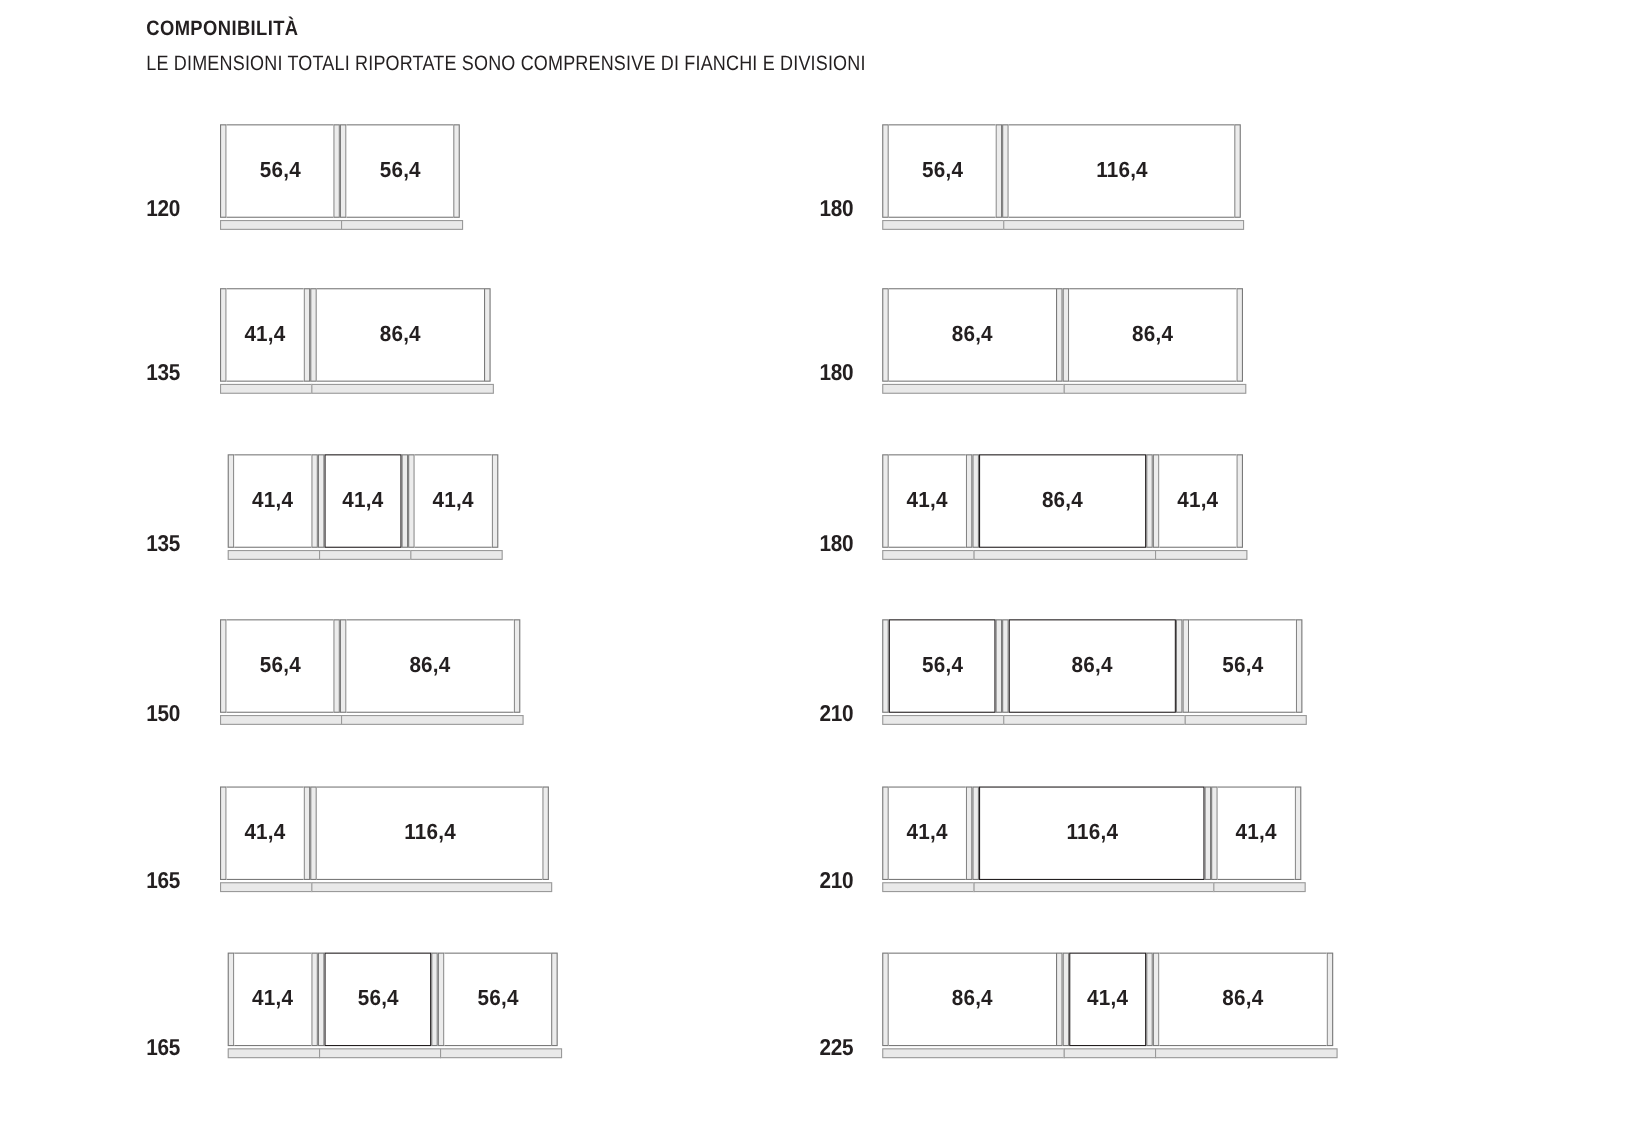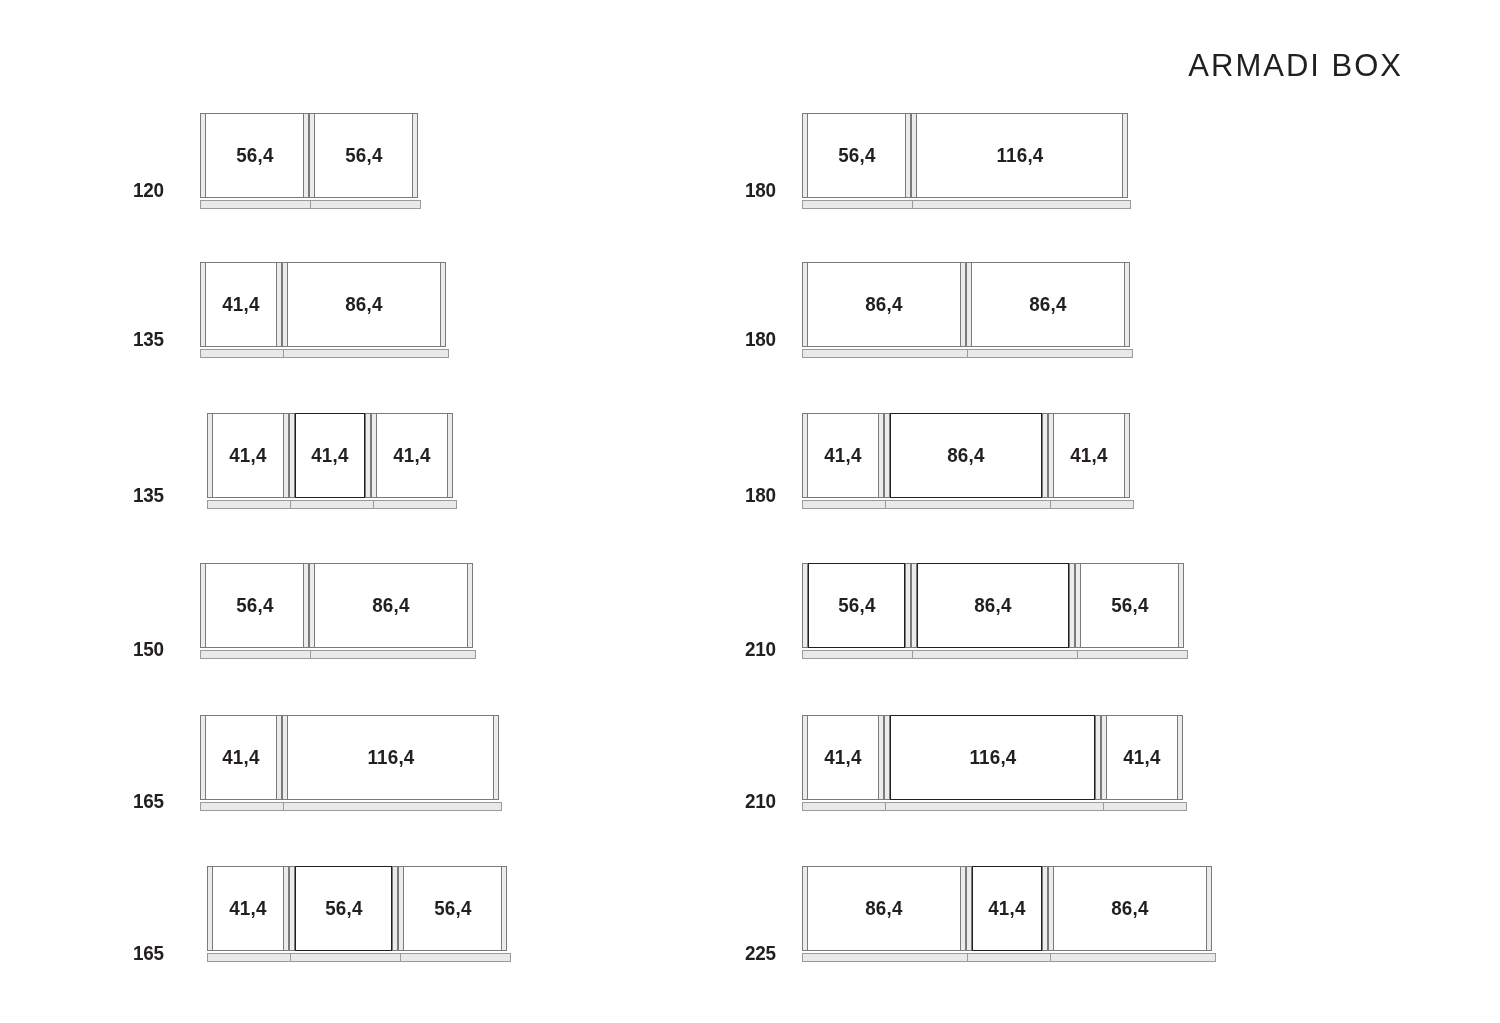--- a/index.html
+++ b/index.html
@@ -107,22 +107,25 @@
     box-sizing:border-box;
     flex:0 0 auto;
   }
   .plinth-seg + .plinth-seg{margin-left:-1px;}
 </style>
 </head>
 <body>
 
 <div class="page">
 
-
-  <div class="brand">ARMADI BOX</div>
+  <div class="hdr">
+    <div class="hdr-title">COMPONIBILITÀ</div>
+    <div class="hdr-sub">LE DIMENSIONI TOTALI RIPORTATE SONO COMPRENSIVE DI FIANCHI E DIVISIONI</div>
+  </div>
+
 
   <div id="diagrams">
       <div class="row">
         <div class="row-label" style="left: 133px; top: 178px;">120</div>
         <div class="cab" style="left: 200px; top: 113px; height: 85px;">
           <div class="module">
             <div class="panel"></div>
             <div class="vano" style="width: 97px;">
               <span class="vano-lbl">56,4</span>
             </div>

